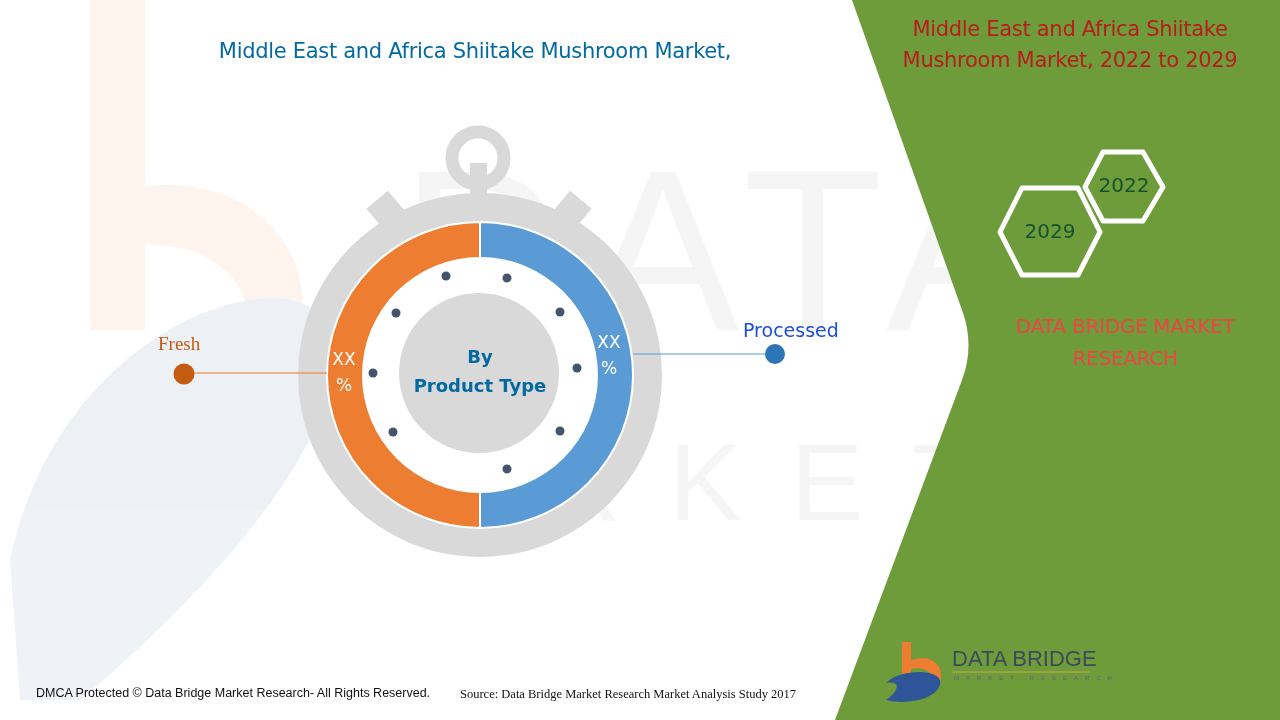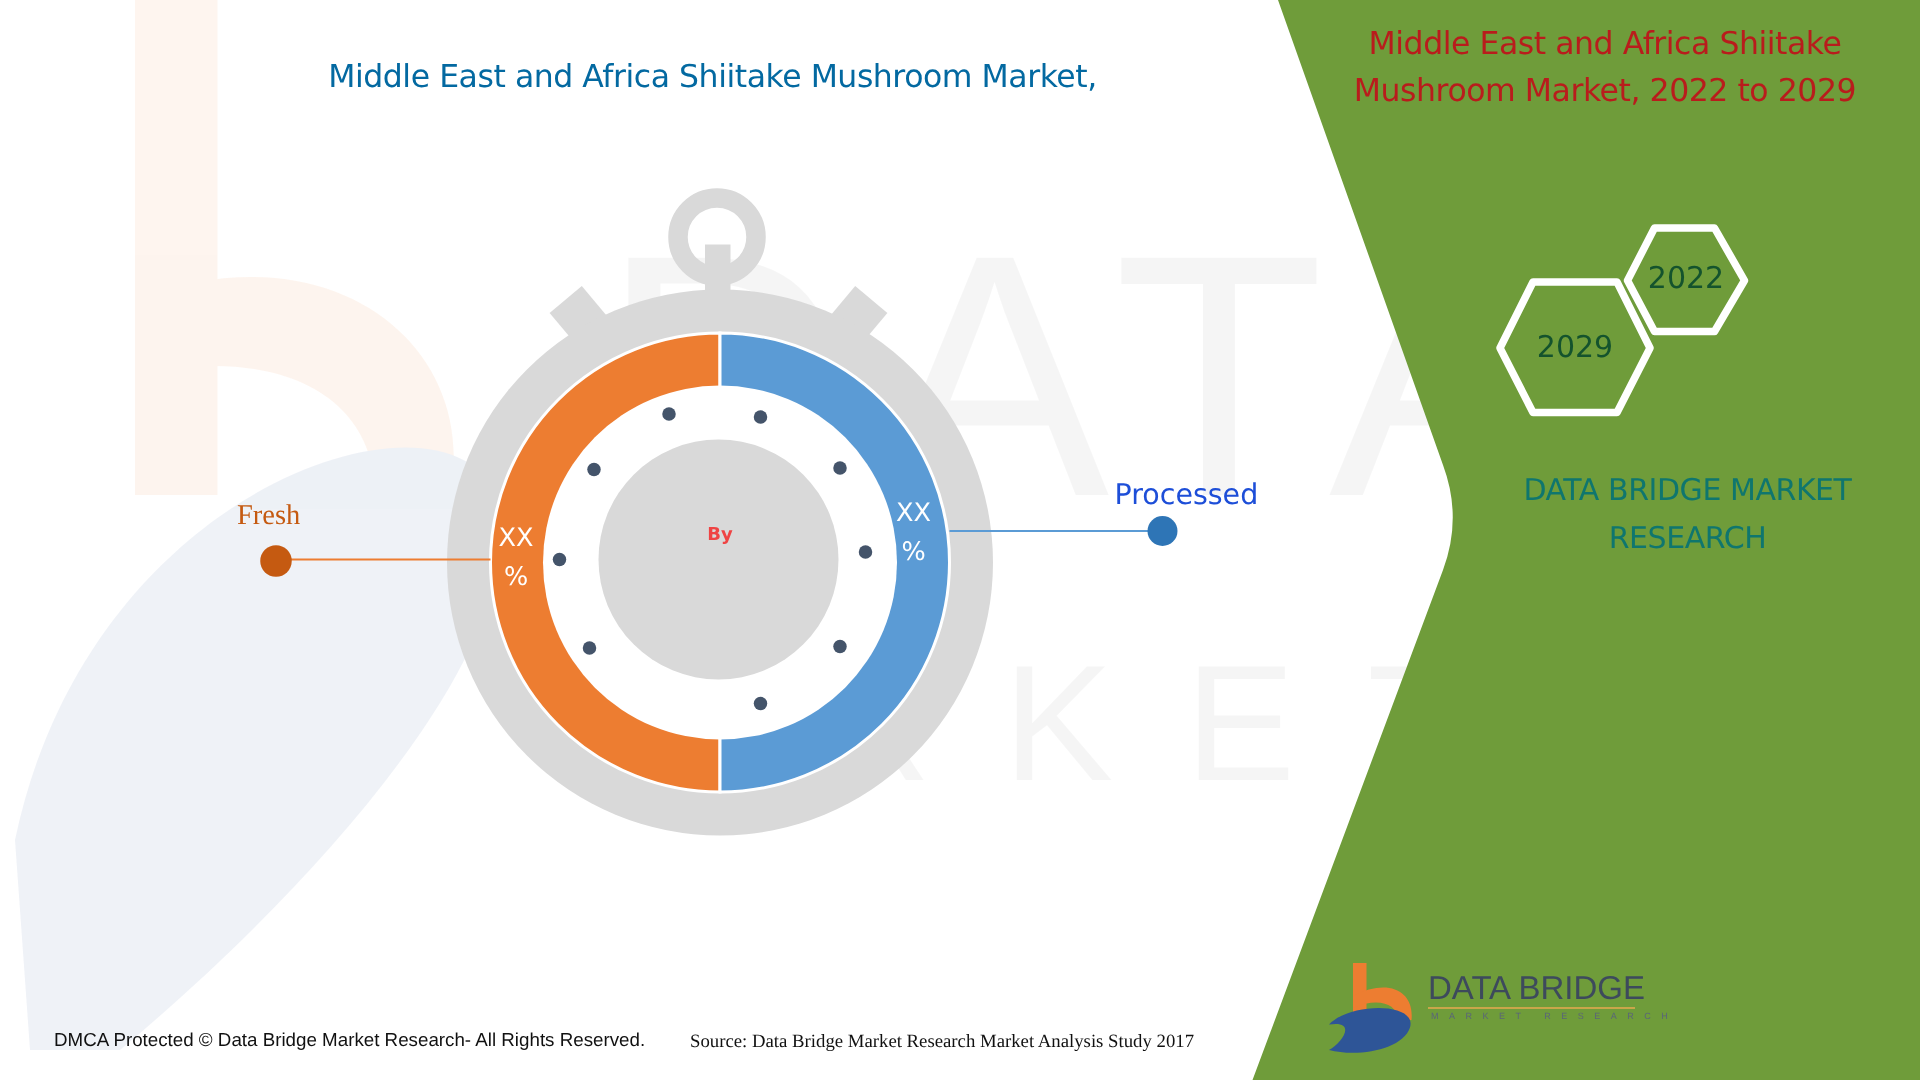--- a/index.html
+++ b/index.html
@@ -16,28 +16,28 @@
     }
     .panel-title {
       left: 870px; top: 14px; width: 400px; text-align: center;
       color: #b91c1c; font-size: 21px; line-height: 31px; letter-spacing: -0.3px;
     }
     .hex-label {
       color: #14532d; font-size: 20px; text-align: center; width: 100px;
     }
     .brand-text {
       left: 980px; top: 310px; width: 290px; text-align: center;
-      color: #0f766e; font-size: 20px; line-height: 32px; letter-spacing: -0.3px;
+      color: #ef4444; font-size: 20px; line-height: 32px; letter-spacing: -0.3px;
     }
     .seg-label {
       color: #ffffff; font-size: 17px; text-align: center; width: 40px; line-height: 26px;
     }
     .center-label {
       left: 400px; top: 342px; width: 160px; text-align: center;
-      color: #ef4444; font-weight: bold; font-size: 12px; line-height: 29px;
+      color: #0369a1; font-weight: bold; font-size: 18px; line-height: 29px;
     }
     .legend-fresh { left: 158px; top: 333px; color: #c55a11; font-size: 19px; font-family: Liberation Serif, serif; }
     .legend-processed { left: 743px; top: 319px; color: #1d4ed8; font-size: 19px; }
     .footer-left {
       left: 36px; top: 686px; font-family: Liberation Sans, sans-serif;
       font-size: 12.5px; color: #111111;
     }
     .footer-right {
       left: 460px; top: 687px; font-family: "Liberation Serif", "DejaVu Serif", serif;
       font-size: 12.5px; color: #111111;
@@ -135,20 +135,21 @@
   <div>XX</div>
   <div>%</div>
 </div>
 <div class="abs seg-label" style="left:589px; top:329px;">
   <div>XX</div>
   <div>%</div>
 </div>
 
 <div class="abs center-label">
   <div>By</div>
+  <div>Product Type</div>
 </div>
 
 <div class="abs legend-fresh">Fresh</div>
 <div class="abs legend-processed">Processed</div>
 
 <div class="abs logo-text">DATA BRIDGE</div>
 <div class="abs logo-sub">MARKET RESEARCH</div>
 
 <div class="abs footer-left">DMCA Protected © Data Bridge Market Research- All Rights Reserved.</div>
 <div class="abs footer-right">Source: Data Bridge Market Research Market Analysis Study 2017</div>

